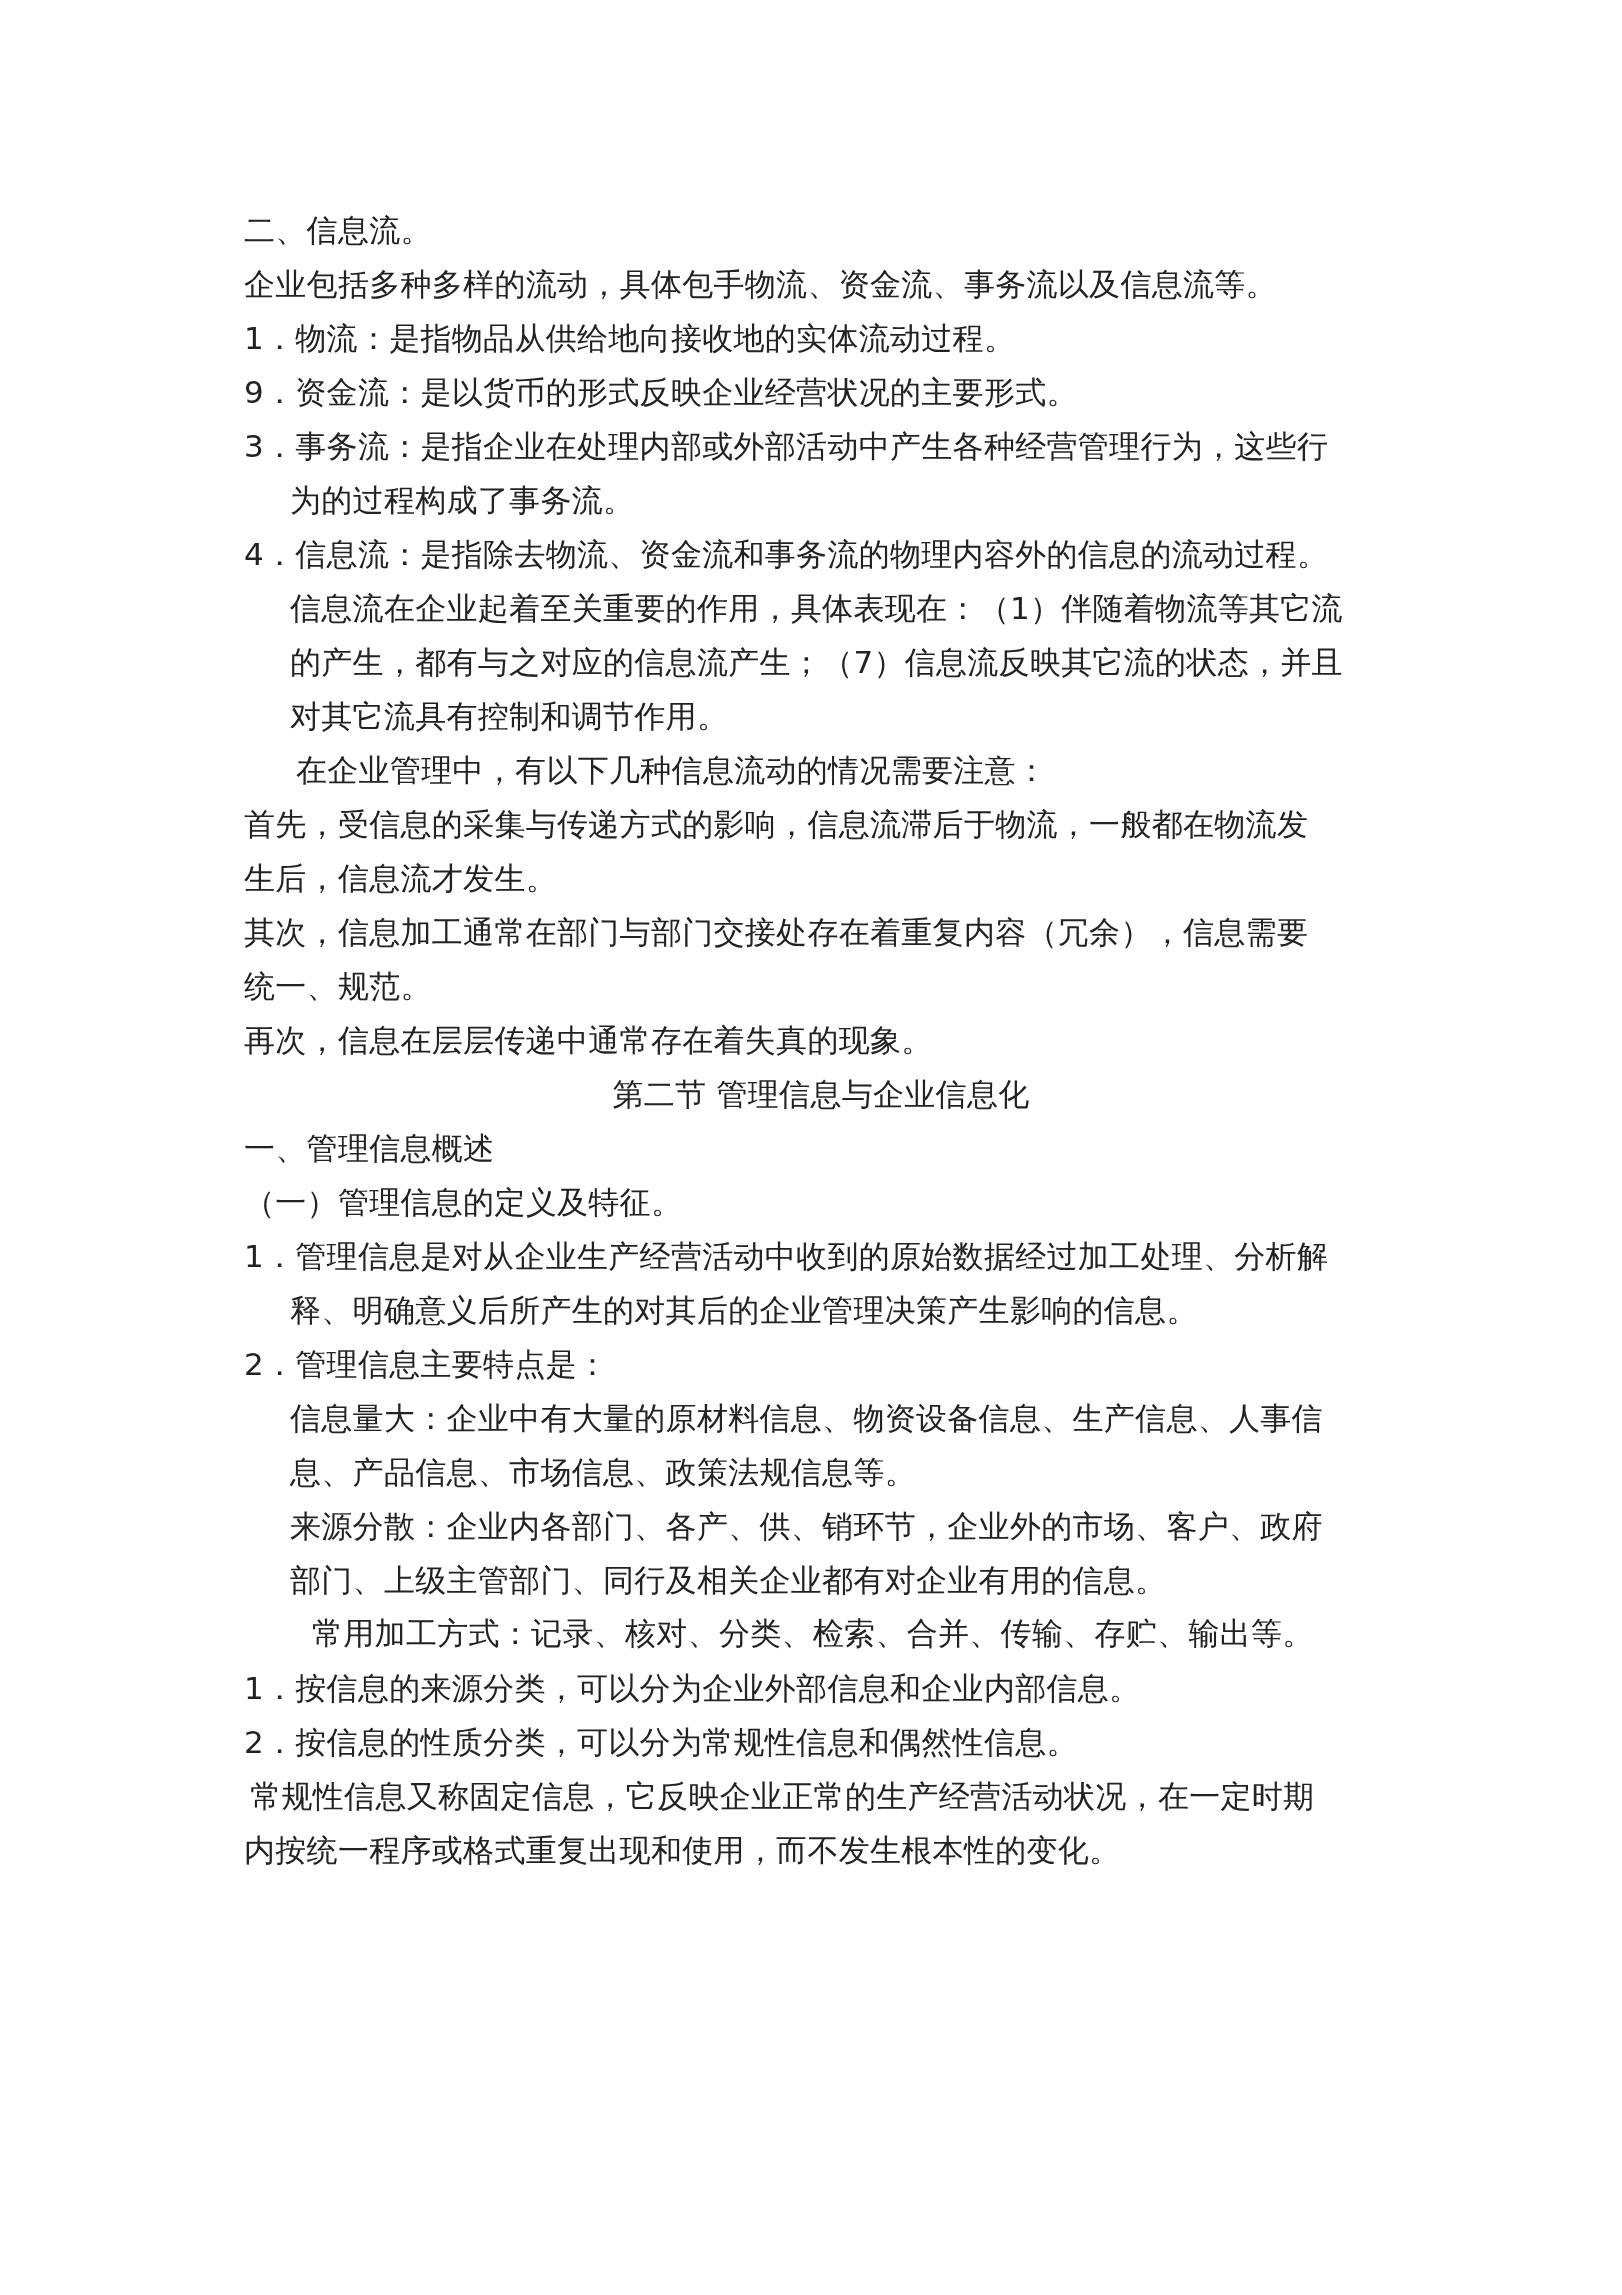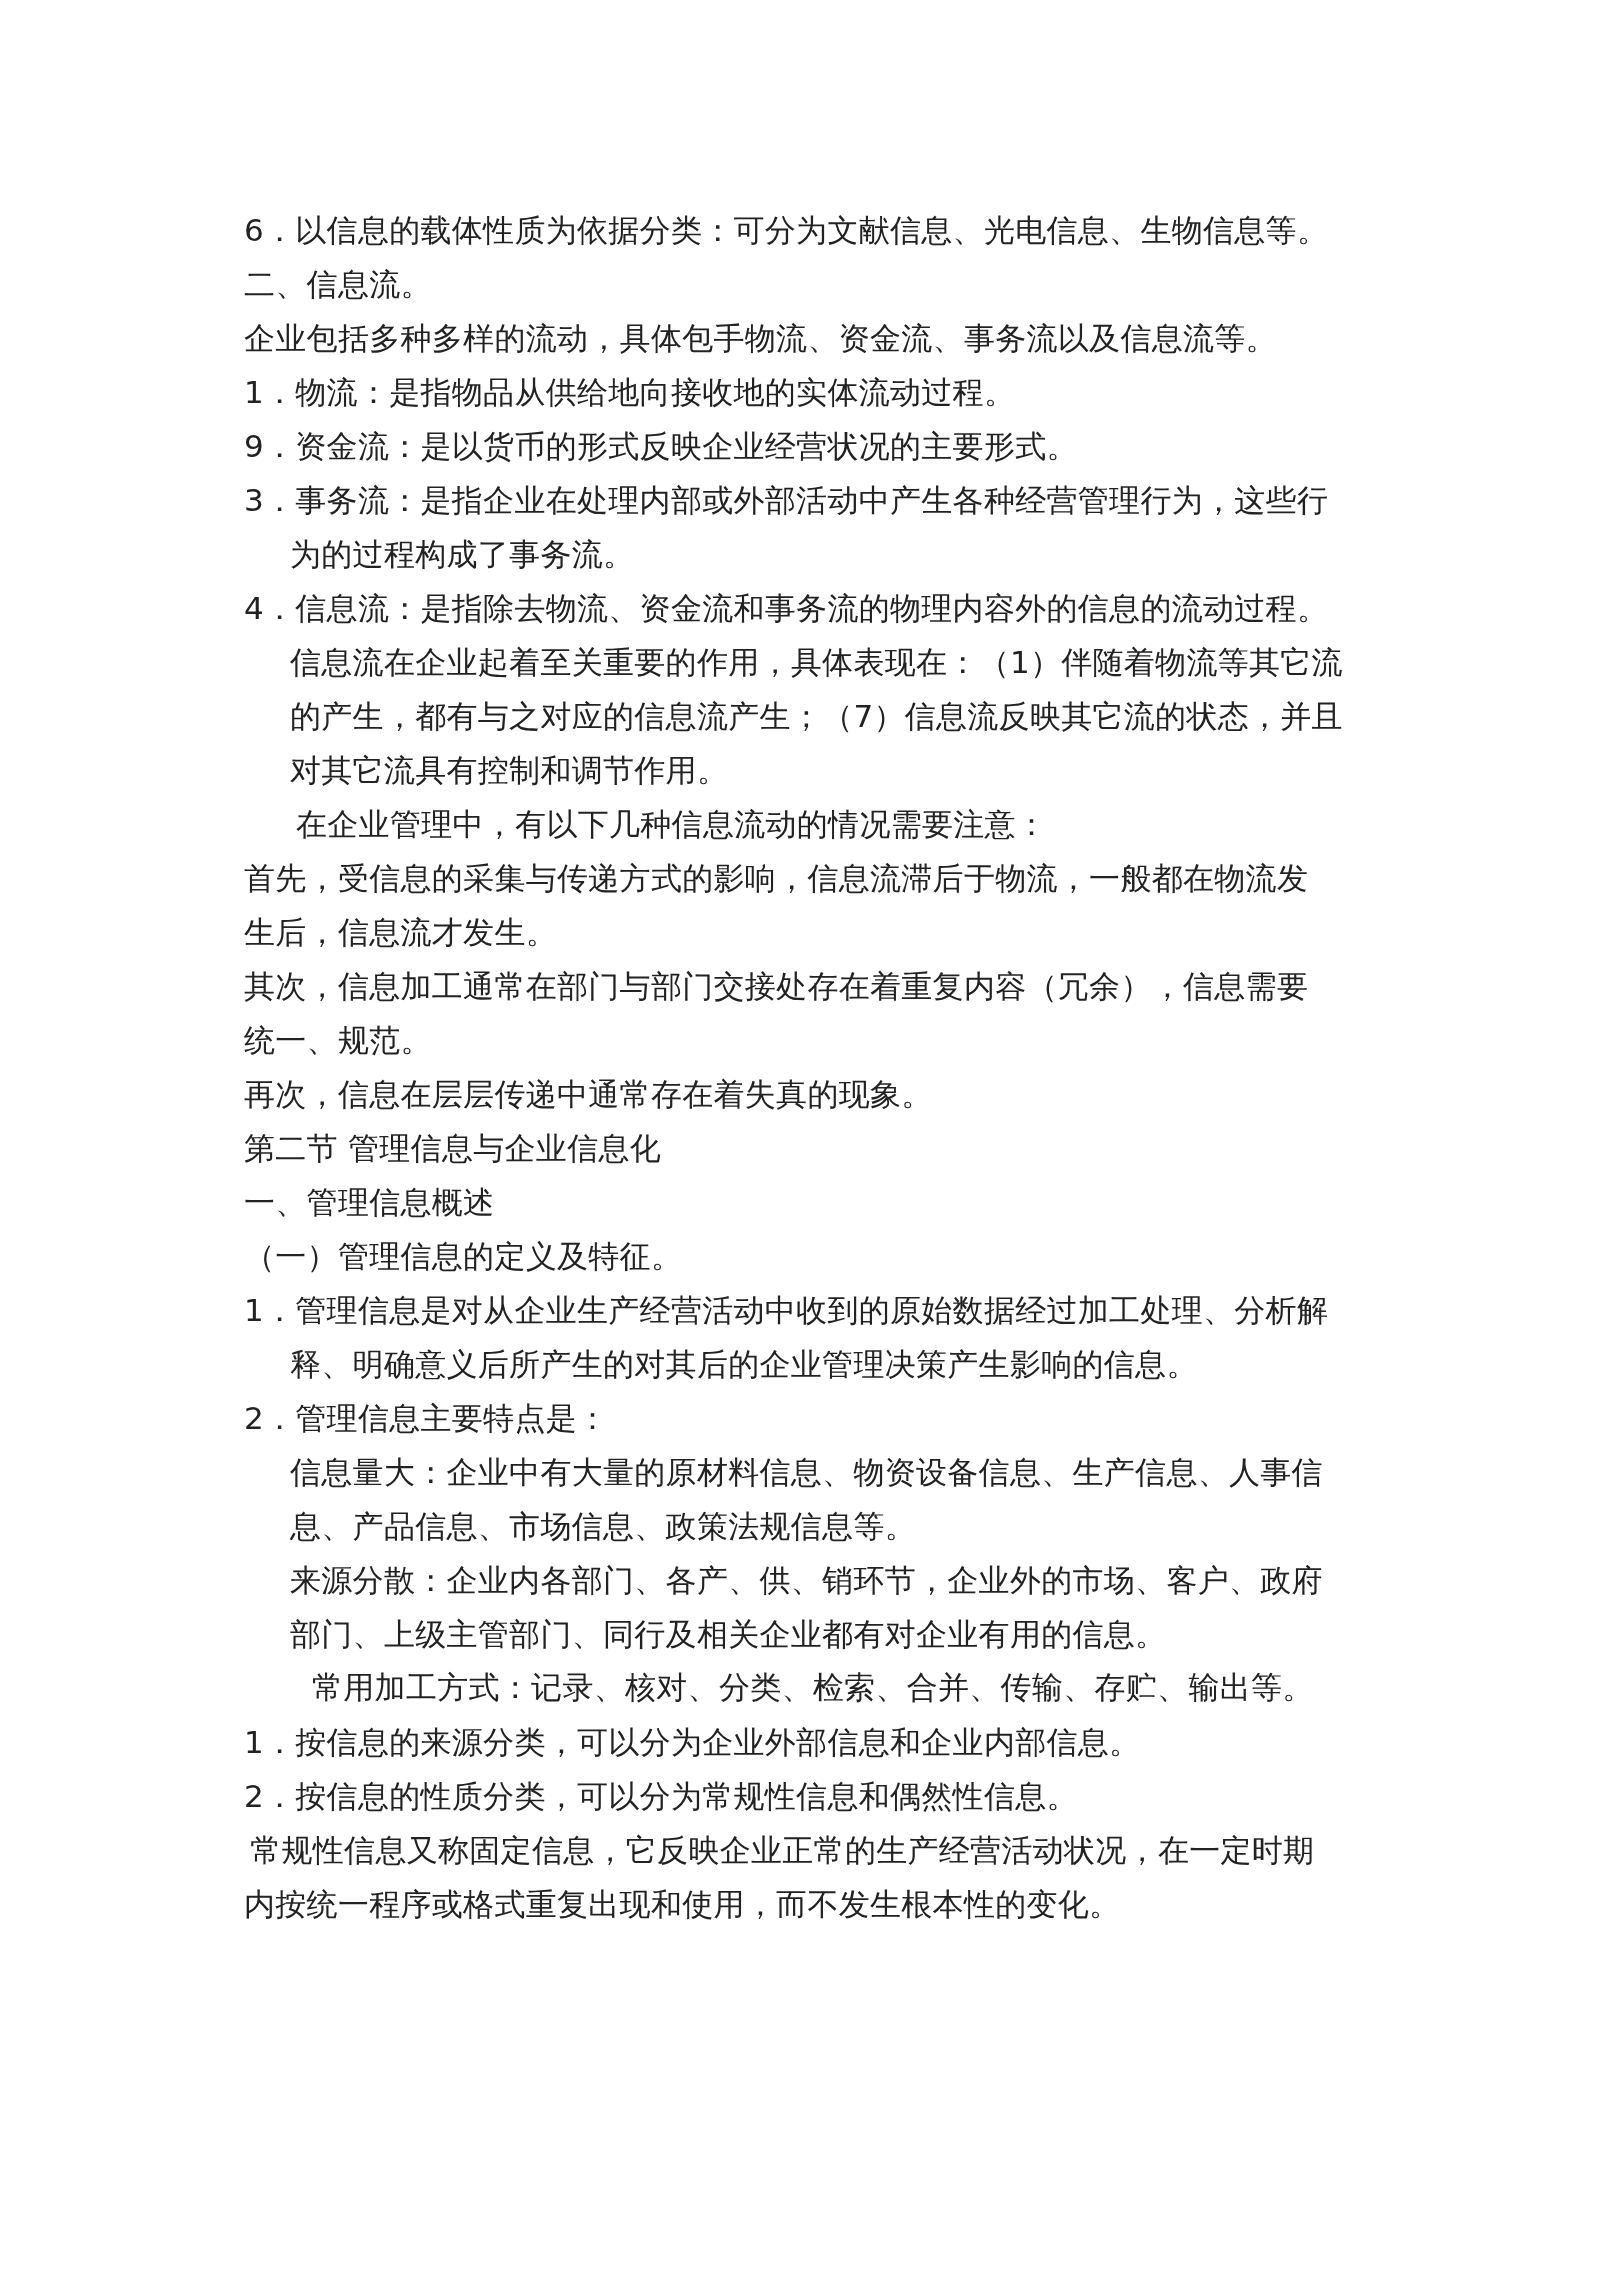--- a/index.html
+++ b/index.html
@@ -26,28 +26,28 @@
       line-height: 54px;
       height: 54px;
       white-space: nowrap;
       letter-spacing: 0.3px;
     }
     .indent1 { padding-left: 46px; }
     .indent2 { padding-left: 52px; }
     .indent3 { padding-left: 68px; font-family: Liberation Serif, serif; }
     .indent-small { padding-left: 6.2px; }
     .center {
+      text-align: center;
       padding-left: 0;
     }
   </style>
 </head>
 <body>
 
 <div class="page">
-  <div class="line">6．以信息的载体性质为依据分类：可分为文献信息、光电信息、生物信息等。</div>
   <div class="line">二、信息流。</div>
   <div class="line">企业包括多种多样的流动，具体包手物流、资金流、事务流以及信息流等。</div>
   <div class="line">1．物流：是指物品从供给地向接收地的实体流动过程。</div>
   <div class="line">9．资金流：是以货币的形式反映企业经营状况的主要形式。</div>
   <div class="line">3．事务流：是指企业在处理内部或外部活动中产生各种经营管理行为，这些行</div>
   <div class="line indent1">为的过程构成了事务流。</div>
   <div class="line">4．信息流：是指除去物流、资金流和事务流的物理内容外的信息的流动过程。</div>
   <div class="line indent1">信息流在企业起着至关重要的作用，具体表现在：（1）伴随着物流等其它流</div>
   <div class="line indent1">的产生，都有与之对应的信息流产生；（7）信息流反映其它流的状态，并且</div>
   <div class="line indent1">对其它流具有控制和调节作用。</div>

